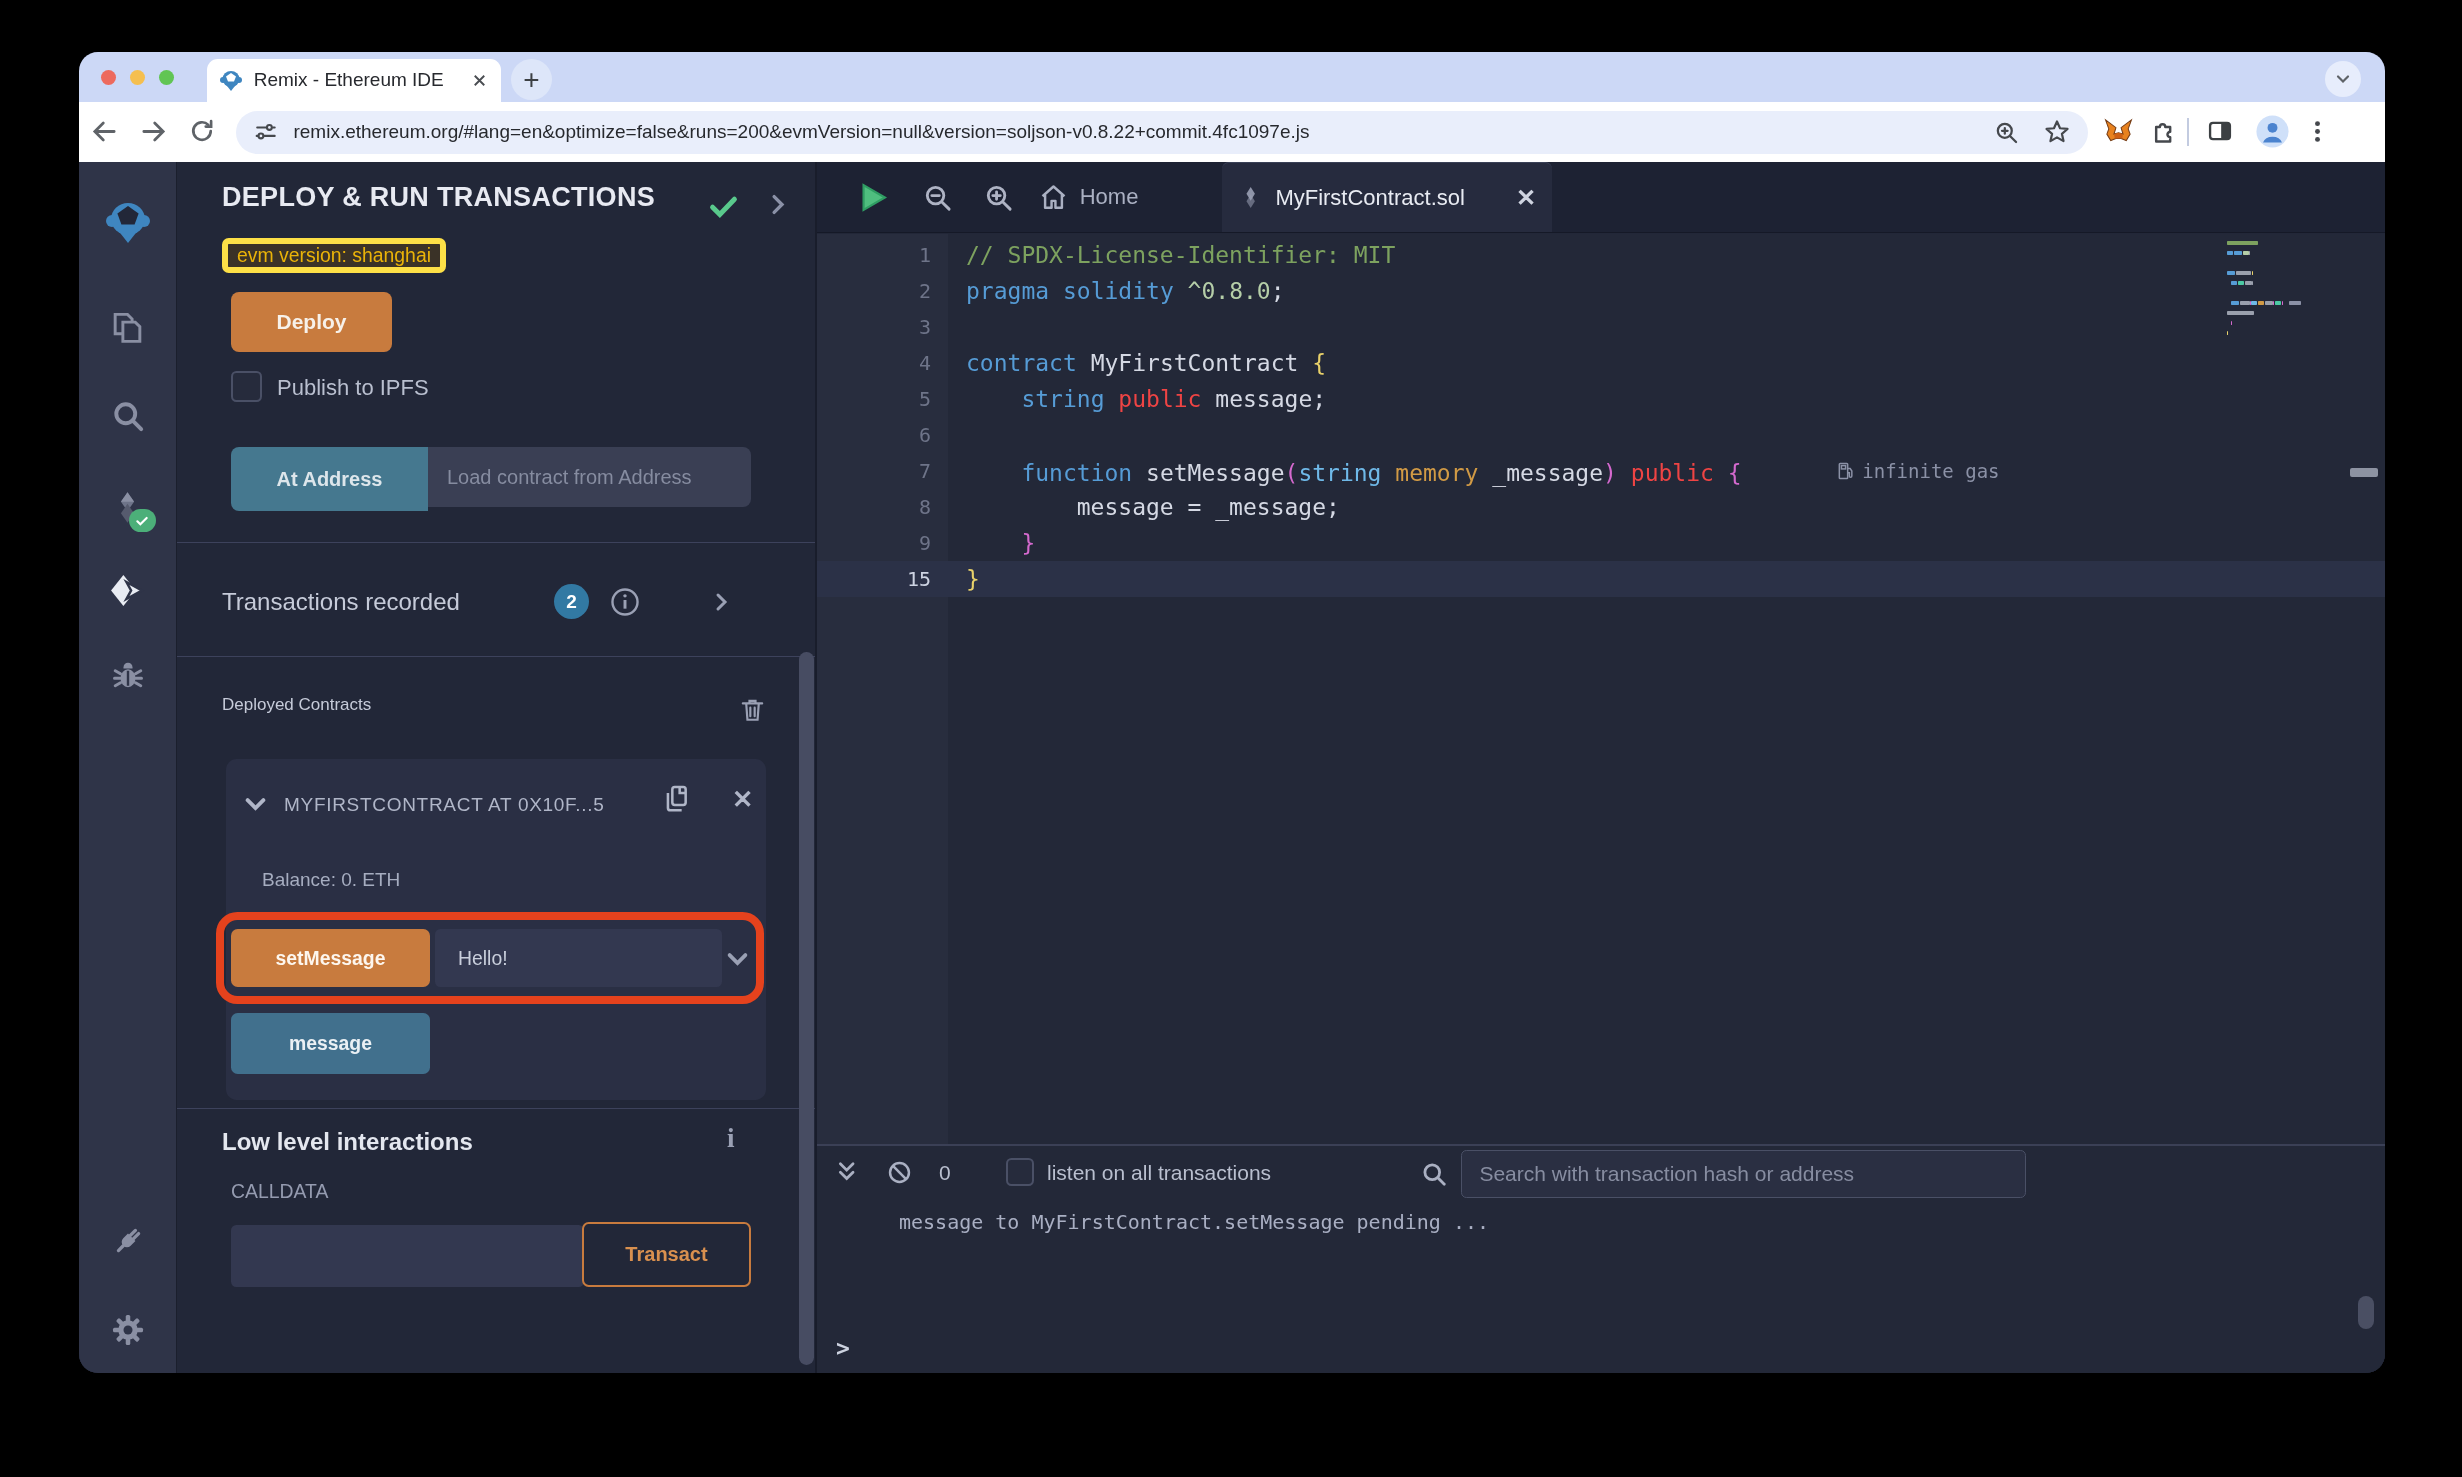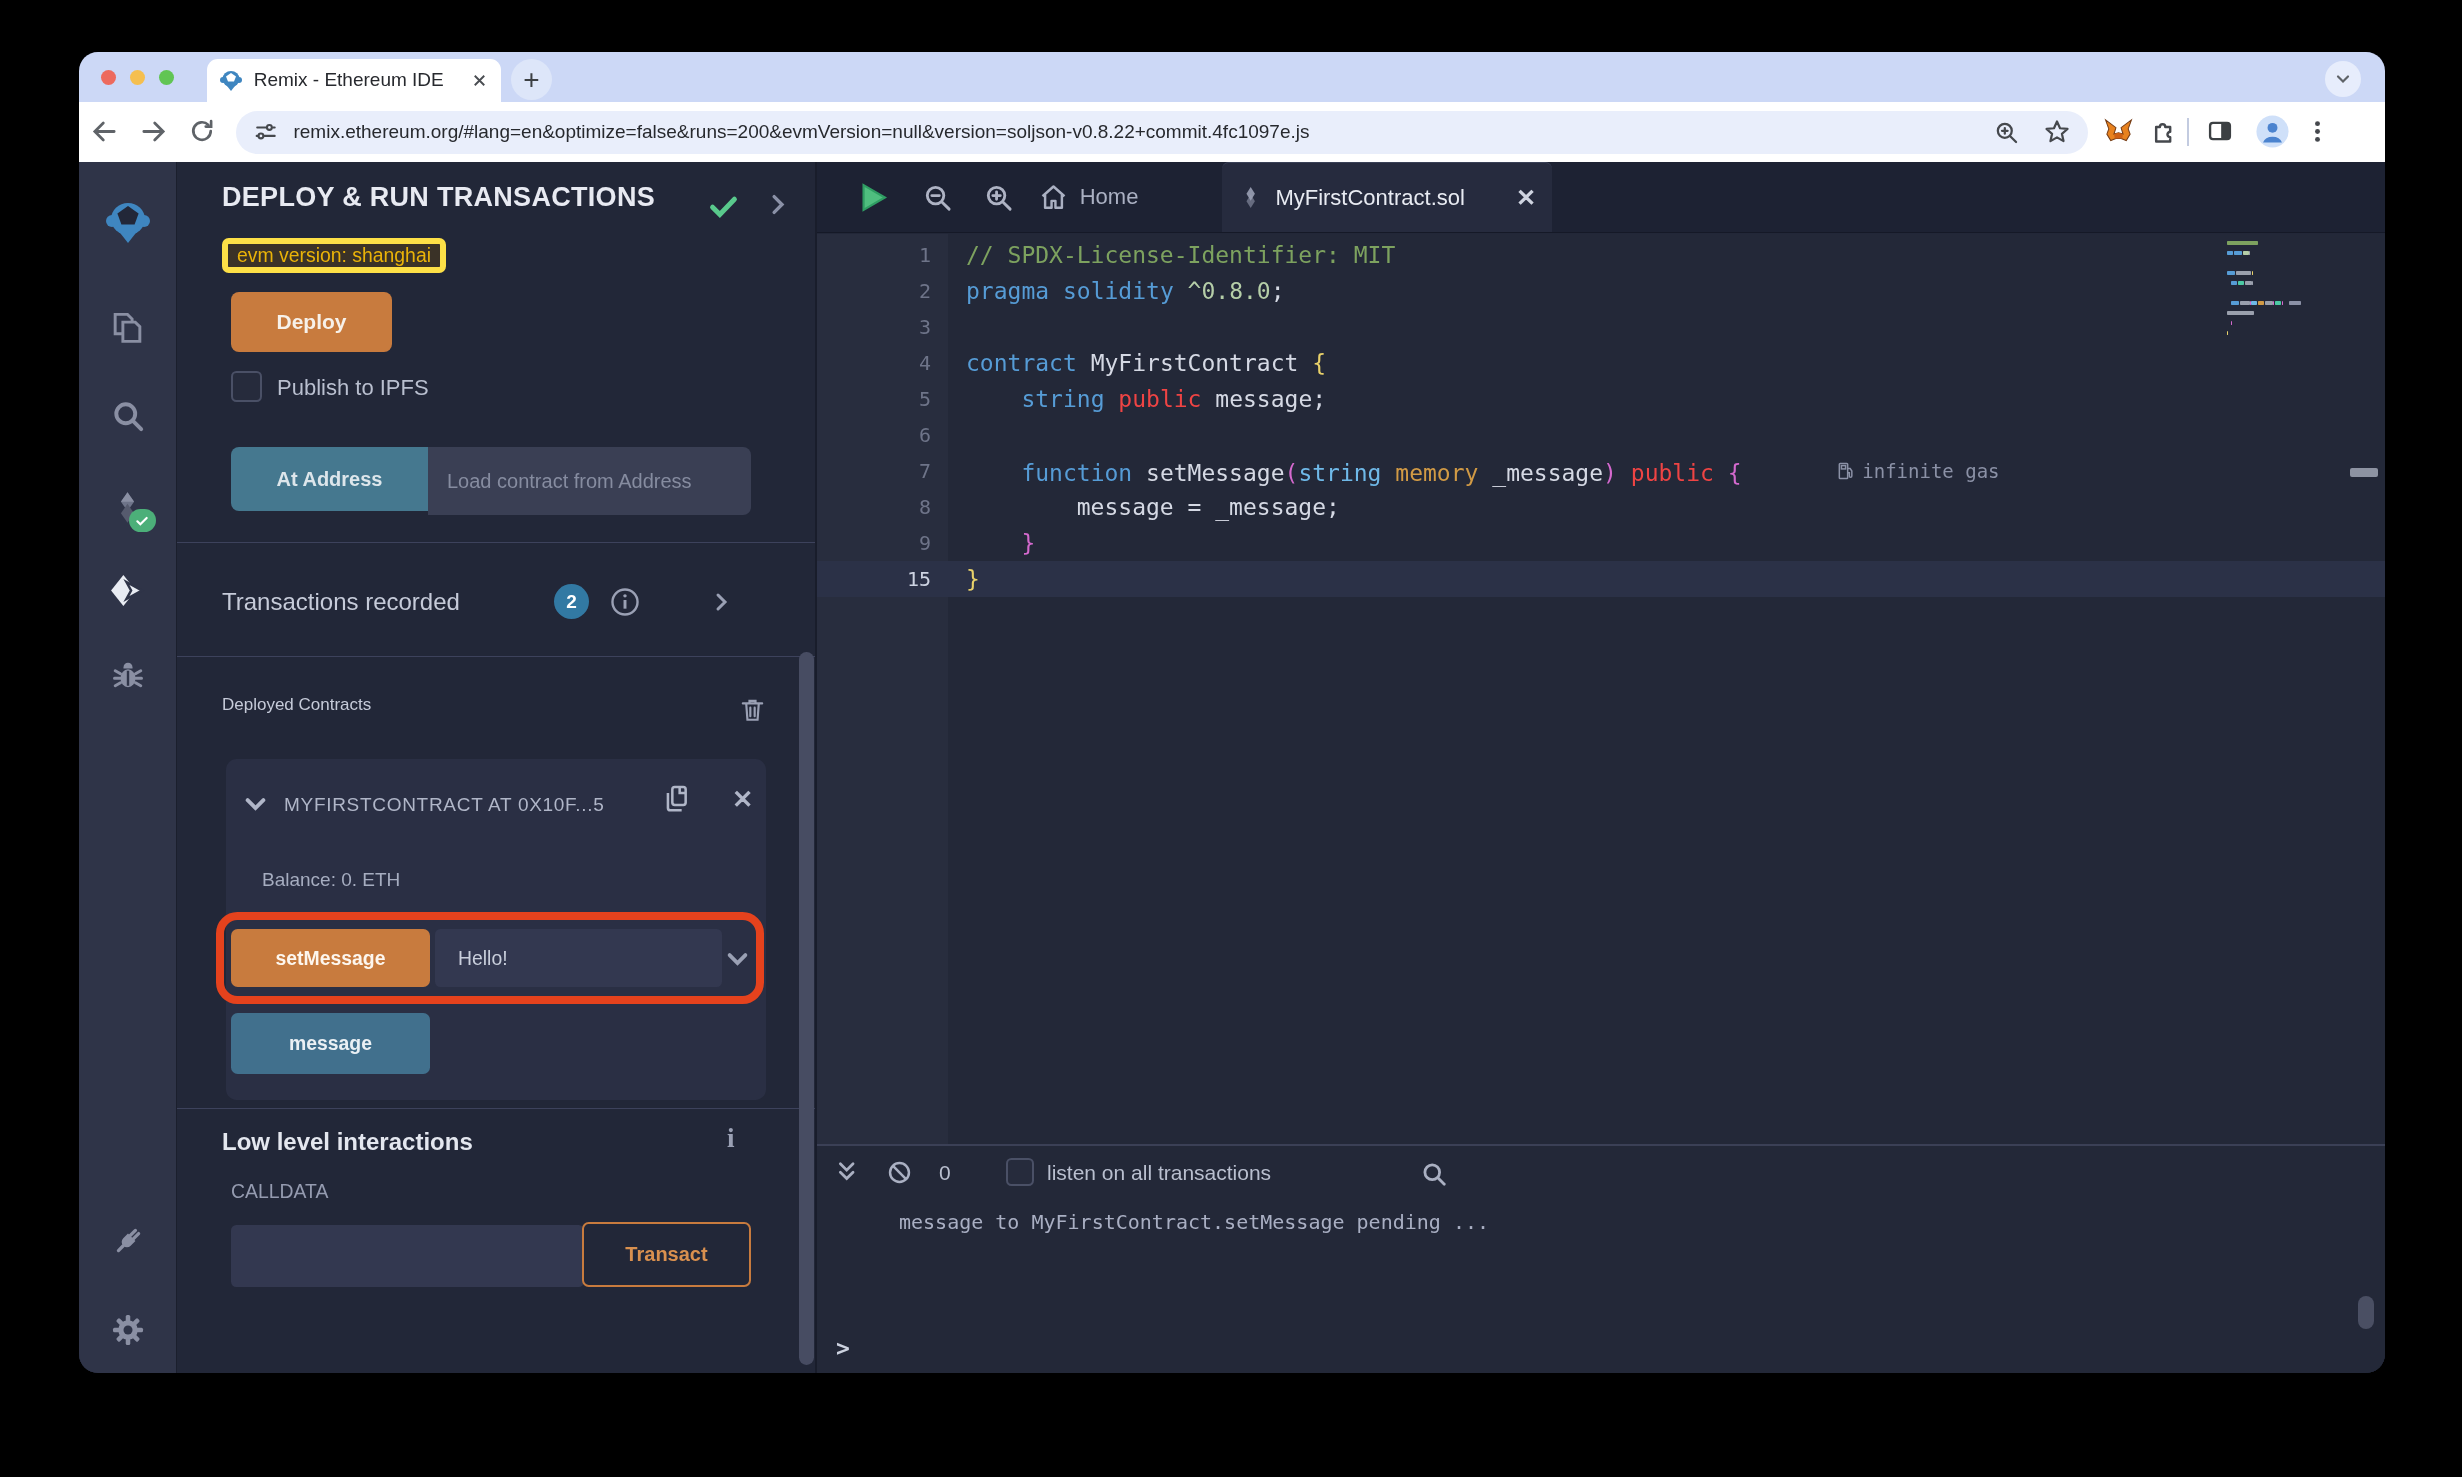--- a/index.html
+++ b/index.html
@@ -26,21 +26,21 @@
   .sidepanel{width:638px;position:relative;flex:none;background:#222738;}
   .p-title{position:absolute;left:45px;top:20px;font-size:27px;font-weight:700;color:#e8eaf2;letter-spacing:0.3px;}
   .p-divider{position:absolute;left:0;right:0;height:1.3px;background:#3d425c;}
   .evm-badge{position:absolute;left:45px;top:76px;width:224px;height:35px;border:6px solid #fde047;border-radius:6.7px;background:#3a3227;color:#eab308;font-size:19.4px;display:flex;align-items:center;justify-content:center;box-sizing:border-box;}
   .btn{display:flex;align-items:center;justify-content:center;box-sizing:border-box;cursor:pointer;}
   .deploy-btn{position:absolute;left:54px;top:130px;width:161px;height:60px;background:#c87b3e;border-radius:8px;color:#f7f1ea;font-size:21px;font-weight:600;}
   .checkbox{box-sizing:border-box;border:2px solid #4a5066;border-radius:5.4px;background:#262b3c;}
   .ipfs-check{position:absolute;left:54px;top:209px;width:31px;height:31px;}
   .ipfs-label{position:absolute;left:100px;top:213px;font-size:22px;color:#b9bfcf;}
   .ataddr-btn{position:absolute;left:54px;top:285px;width:197px;height:64px;background:#45788f;border-radius:8px 0 0 8px;color:#dde6eb;font-size:20px;font-weight:600;}
-  .ataddr-input{position:absolute;left:251px;top:285px;width:323px;height:68px;background:#3a3f54;border:none;border-radius:0 8px 8px 0;color:#c6ccd9;font-size:20px;padding:0 4px 0 19px;box-sizing:border-box;outline:none;font-family:"Liberation Sans",sans-serif;}
+  .ataddr-input{position:absolute;left:251px;top:285px;width:323px;height:60px;background:#3a3f54;border:none;border-radius:0 8px 8px 0;color:#c6ccd9;font-size:20px;padding:0 4px 0 19px;box-sizing:border-box;outline:none;font-family:"Liberation Sans",sans-serif;}
   .ataddr-input::placeholder{color:#868ca0;}
   .tx-label{position:absolute;left:45px;top:426px;font-size:24px;color:#c6cbd9;}
   .tx-badge{position:absolute;left:377px;top:422px;width:35px;height:35px;border-radius:50%;background:#3279a3;color:#fff;font-size:19px;font-weight:700;display:flex;align-items:center;justify-content:center;}
   .tx-info{position:absolute;left:432px;top:424px;width:32px;height:32px;}
   .tx-chev{position:absolute;left:532px;top:428px;}
   .dc-title{position:absolute;left:45px;top:533px;font-size:17px;color:#c6cbd9;}
   .dc-trash{position:absolute;left:561px;top:533px;}
   .card{position:absolute;left:49px;top:597px;width:540px;height:341px;background:#2a2f44;border-radius:10.7px;}
   .c-chev{position:absolute;left:16px;top:31px;}
   .c-title{position:absolute;left:58px;top:35px;font-size:19px;color:#b0b6c8;letter-spacing:0.7px;white-space:nowrap;}
@@ -529,20 +529,21 @@
           </span>
         <span class="t-count">0</span>
         <div class="checkbox t-check"></div>
         <span class="t-listen">listen on all transactions</span>
         <span class="t-icon" style="left:601px;top:12px">
             <svg width="28" height="28" viewBox="0 0 24 24" stroke="#aab0c2" stroke-width="2.4" fill="none" stroke-linecap="round">
               <circle cx="10.5" cy="10.5" r="6.3"></circle>
               <path d="M15.3 15.3l5.5 5.5"></path>
             </svg>
           </span>
+        <input class="t-search" placeholder="Search with transaction hash or address" style="">
         <div class="t-log">message to MyFirstContract.setMessage pending ...</div>
         <div class="t-prompt">&gt;</div>
         <div class="t-scroll"></div>
       </div>
     </div>
   </div>
 </div>
 
 
 </body></html>

